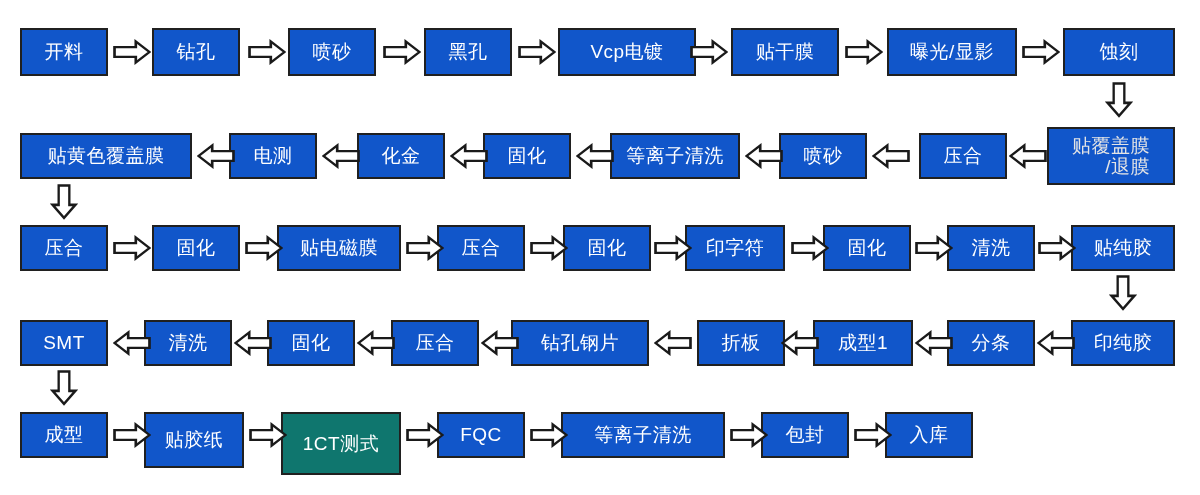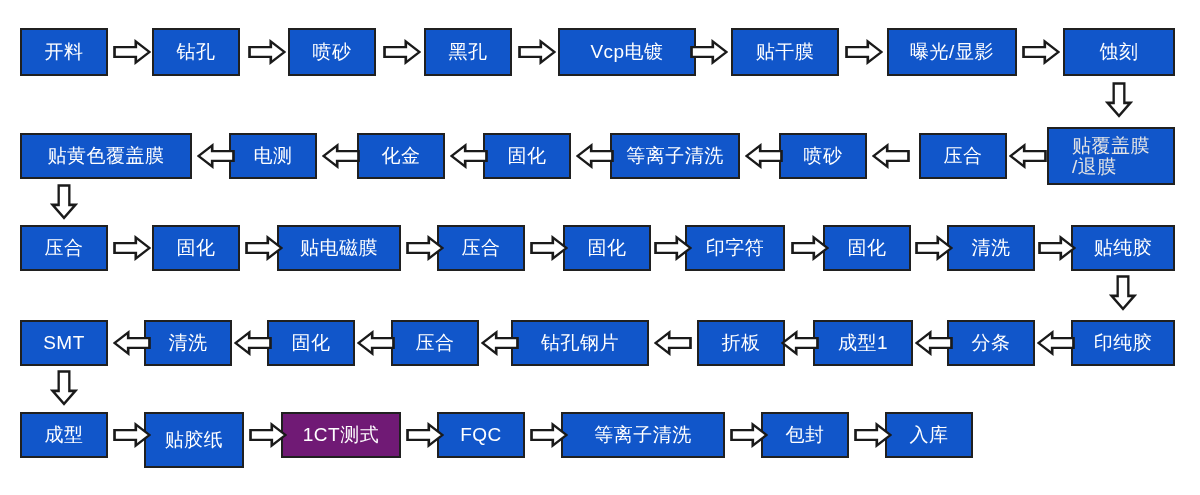--- a/index.html
+++ b/index.html
@@ -22,21 +22,21 @@
   
   .node {
     position: absolute;
     box-sizing: border-box;
     background: #1156ca;
     border: 2px solid #202020;
     color: #ffffff;
     display: flex;
     align-items: center;
     justify-content: center;
-    text-align: left;
+    text-align: right;
     font-size: 19px;
     line-height: 1.12;
     letter-spacing: 0.5px;
     white-space: pre-line;
     padding: 0 2px;
   }
 
   
   .arrow {
     position: absolute;
@@ -99,21 +99,21 @@
     <div class="node" style="left: 947px; top: 320px; width: 88px; height: 46px; background: rgb(17, 86, 202); border-color: rgb(32, 32, 32); color: rgb(255, 255, 255);">分条</div>
     <div class="node" style="left: 813px; top: 320px; width: 100px; height: 46px; background: rgb(17, 86, 202); border-color: rgb(32, 32, 32); color: rgb(255, 255, 255);">成型1</div>
     <div class="node" style="left: 697px; top: 320px; width: 88px; height: 46px; background: rgb(17, 86, 202); border-color: rgb(32, 32, 32); color: rgb(255, 255, 255);">折板</div>
     <div class="node" style="left: 511px; top: 320px; width: 138px; height: 46px; background: rgb(17, 86, 202); border-color: rgb(32, 32, 32); color: rgb(255, 255, 255);">钻孔钢片</div>
     <div class="node" style="left: 391px; top: 320px; width: 88px; height: 46px; background: rgb(17, 86, 202); border-color: rgb(32, 32, 32); color: rgb(255, 255, 255);">压合</div>
     <div class="node" style="left: 267px; top: 320px; width: 88px; height: 46px; background: rgb(17, 86, 202); border-color: rgb(32, 32, 32); color: rgb(255, 255, 255);">固化</div>
     <div class="node" style="left: 144px; top: 320px; width: 88px; height: 46px; background: rgb(17, 86, 202); border-color: rgb(32, 32, 32); color: rgb(255, 255, 255);">清洗</div>
     <div class="node" style="left: 20px; top: 320px; width: 88px; height: 46px; background: rgb(17, 86, 202); border-color: rgb(32, 32, 32); color: rgb(255, 255, 255);">SMT</div>
     <div class="node" style="left: 20px; top: 412px; width: 88px; height: 46px; background: rgb(17, 86, 202); border-color: rgb(32, 32, 32); color: rgb(255, 255, 255);">成型</div>
     <div class="node" style="left: 144px; top: 412px; width: 100px; height: 56px; background: rgb(17, 86, 202); border-color: rgb(32, 32, 32); color: rgb(255, 255, 255);">贴胶纸</div>
-    <div class="node" style="left: 281px; top: 412px; width: 120px; height: 46px; background: #701a75; border-color: rgb(32, 32, 32); color: rgb(255, 255, 255);">1CT测式</div>
+    <div class="node" style="left: 281px; top: 412px; width: 120px; height: 63px; background: #0f766e; border-color: rgb(32, 32, 32); color: rgb(255, 255, 255);">1CT测式</div>
     <div class="node" style="left: 437px; top: 412px; width: 88px; height: 46px; background: rgb(17, 86, 202); border-color: rgb(32, 32, 32); color: rgb(255, 255, 255);">FQC</div>
     <div class="node" style="left: 561px; top: 412px; width: 164px; height: 46px; background: rgb(17, 86, 202); border-color: rgb(32, 32, 32); color: rgb(255, 255, 255);">等离子清洗</div>
     <div class="node" style="left: 761px; top: 412px; width: 88px; height: 46px; background: rgb(17, 86, 202); border-color: rgb(32, 32, 32); color: rgb(255, 255, 255);">包封</div>
     <div class="node" style="left: 885px; top: 412px; width: 88px; height: 46px; background: rgb(17, 86, 202); border-color: rgb(32, 32, 32); color: rgb(255, 255, 255);">入库</div>
     <div class="arrow" style="left: 113px; top: 39px;">
       <svg viewBox="0 0 100 84" preserveAspectRatio="none">
         <polygon points="4,26 60,26 60,8 96,42 60,76 60,58 4,58"></polygon>
       </svg>
     </div>
     <div class="arrow" style="left: 248px; top: 39px;">

